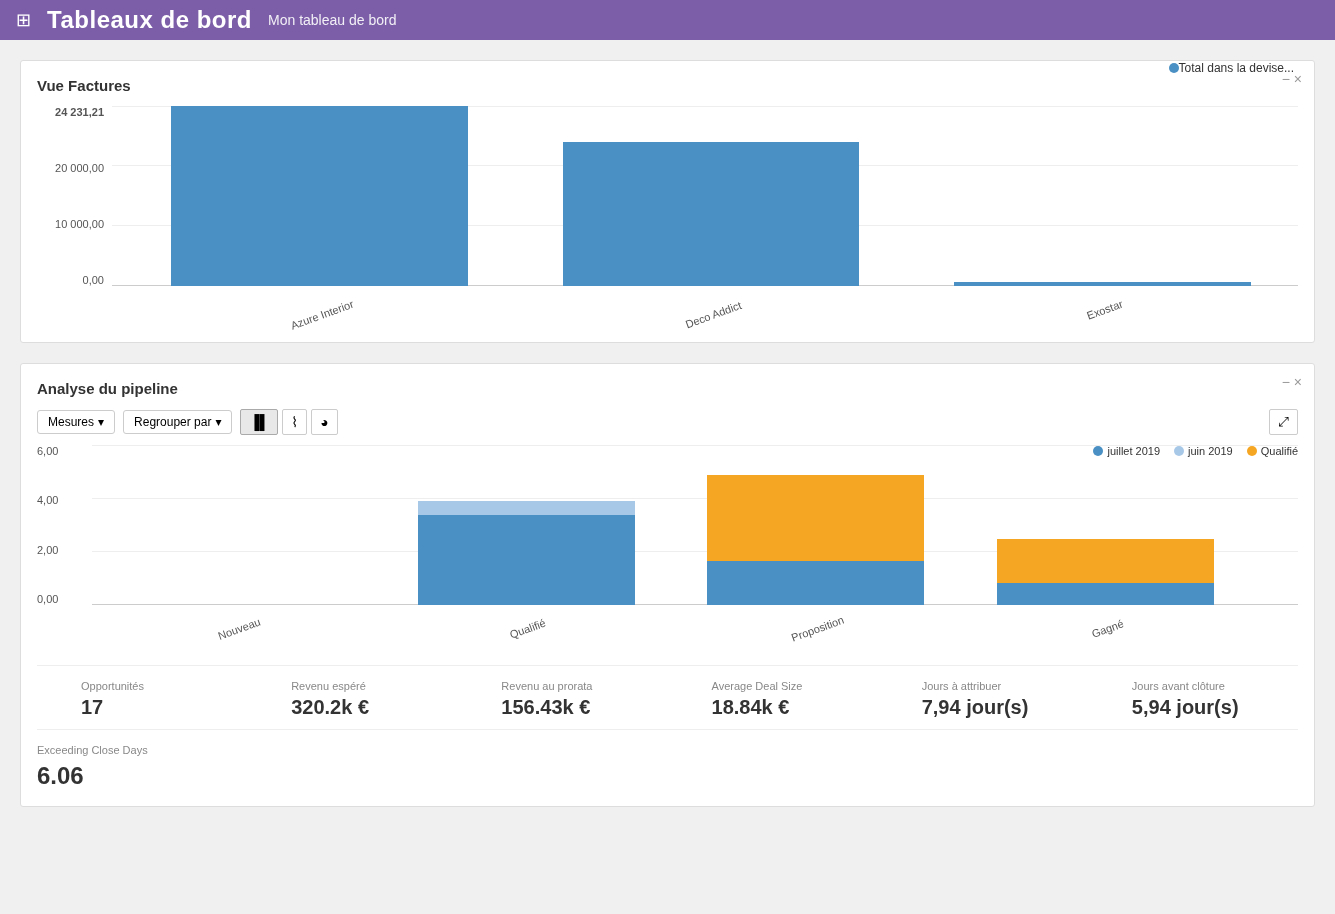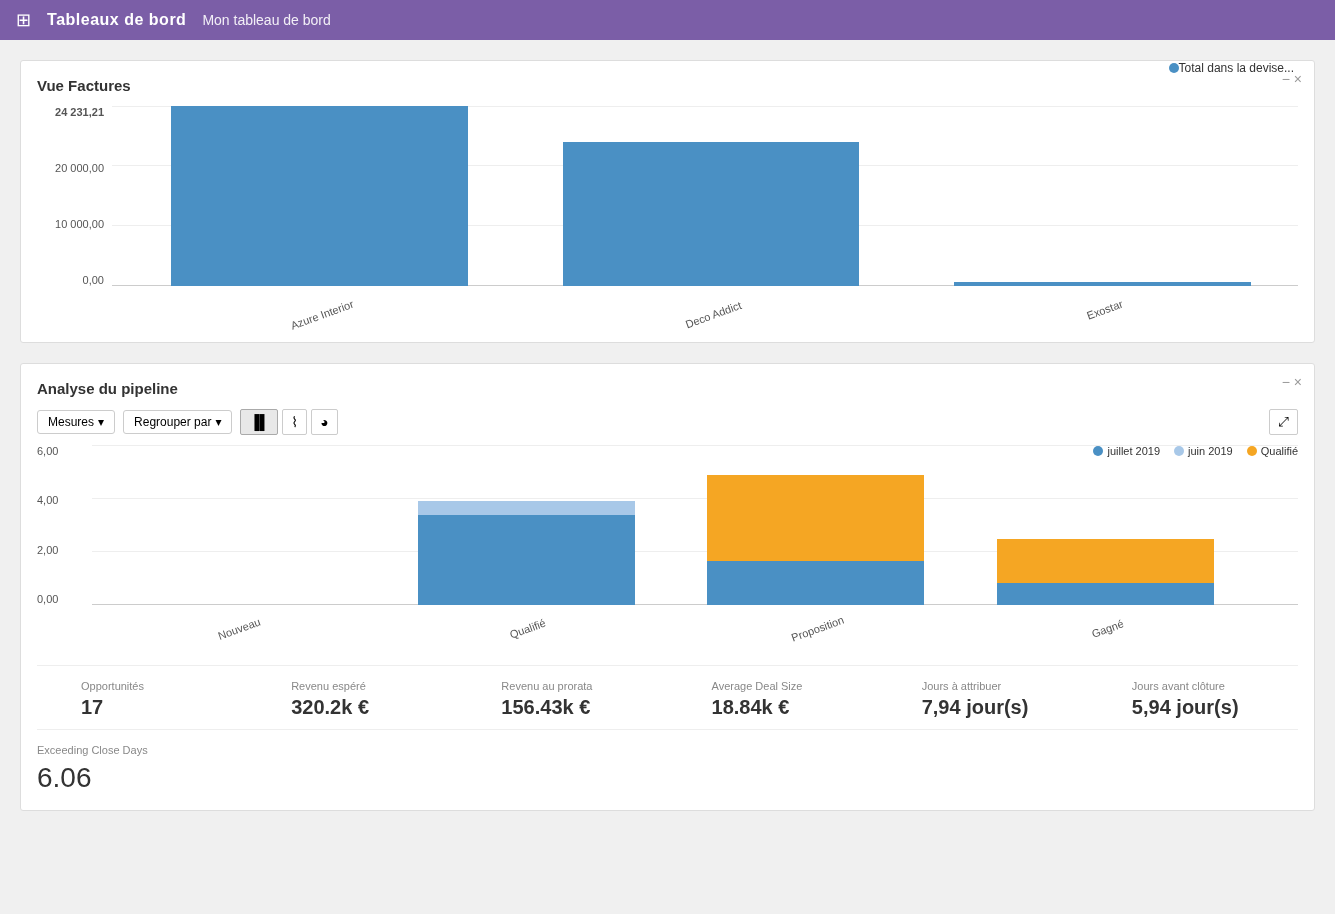--- a/index.html
+++ b/index.html
@@ -9,21 +9,21 @@
     .topnav {
       background: #7B5EA7;
       color: white;
       display: flex;
       align-items: center;
       padding: 0 16px;
       height: 40px;
       gap: 16px;
     }
     .topnav-grid-icon { font-size: 18px; cursor: pointer; }
-    .topnav-title { font-size: 16px; font-weight: bold; letter-spacing: 0.5px; }
+    .topnav-title { font-size: 24px; font-weight: bold; letter-spacing: 0.5px; }
     .topnav-subtitle { font-size: 14px; opacity: 0.9; }
 
     
     .main { padding: 20px; display: flex; flex-direction: column; gap: 20px; }
 
     
     .card {
       background: white;
       border: 1px solid #ddd;
       border-radius: 3px;
@@ -159,22 +159,22 @@
     .exceeding-section {
       border-top: 1px solid #eee;
       padding-top: 14px;
     }
     .exceeding-label {
       font-size: 11px;
       color: #888;
       margin-bottom: 2px;
     }
     .exceeding-value {
-      font-size: 28px;
-      font-weight: normal;
+      font-size: 24px;
+      font-weight: bold;
       margin-top: 6px;
     }
   </style>
 </head>
 <body>
 
 <div class="topnav">
   <span class="topnav-grid-icon">⊞</span>
   <span class="topnav-title">Tableaux de bord</span>
   <span class="topnav-subtitle">Mon tableau de bord</span>

